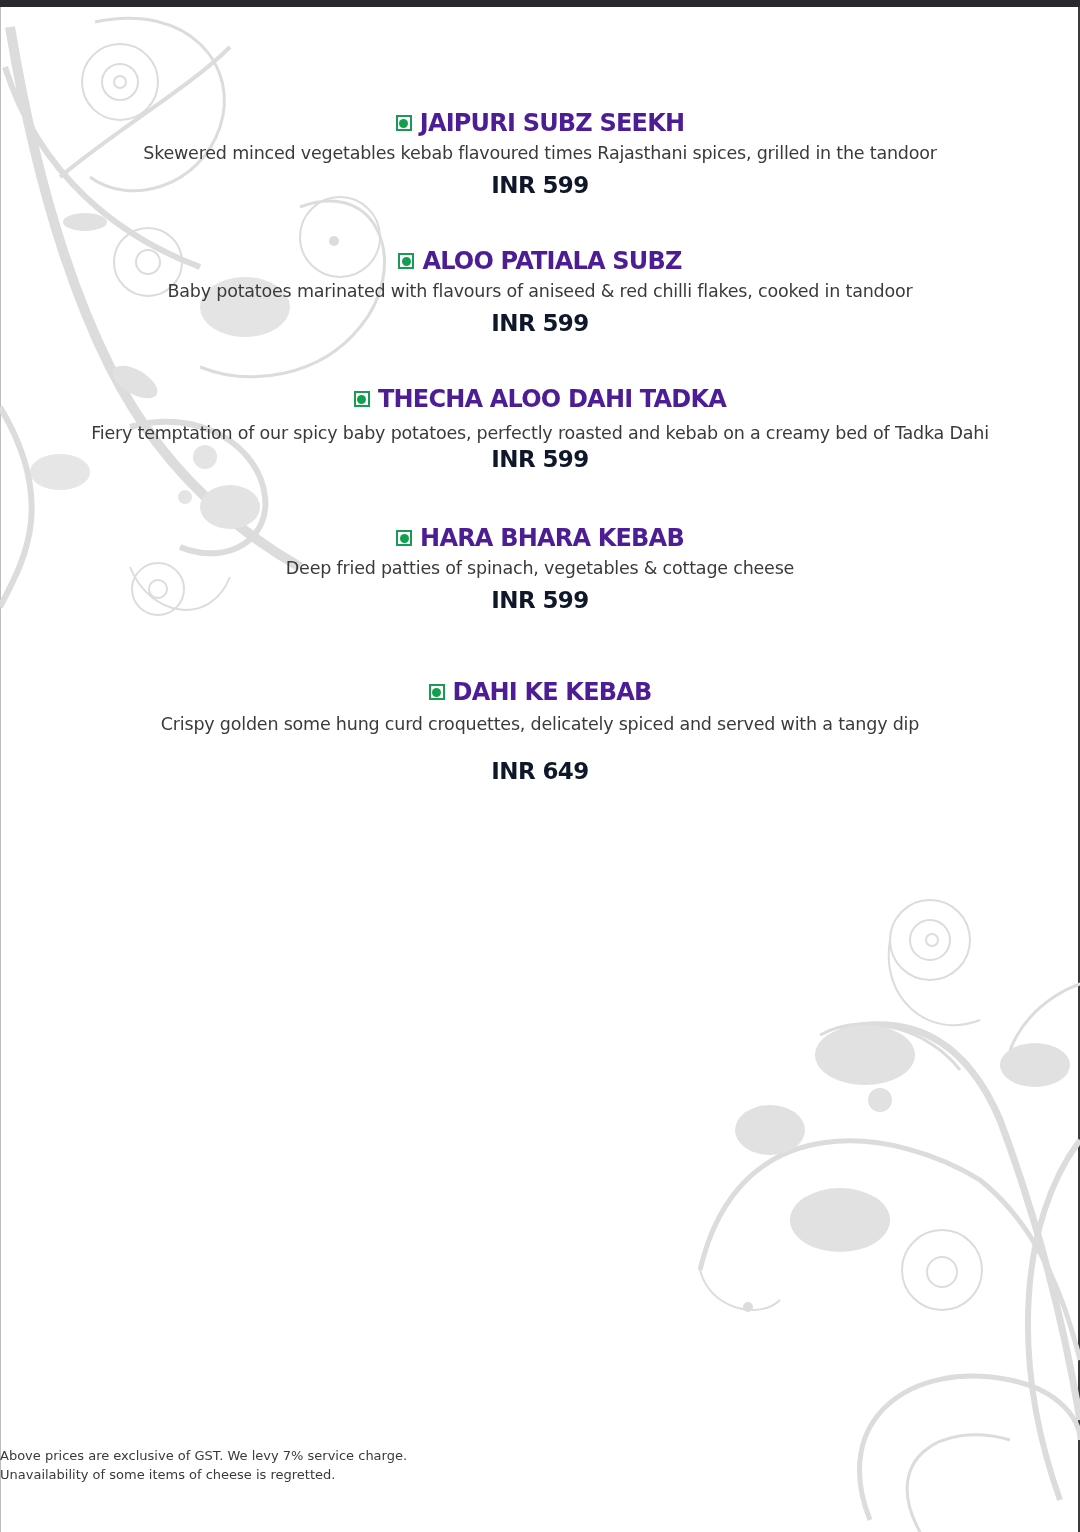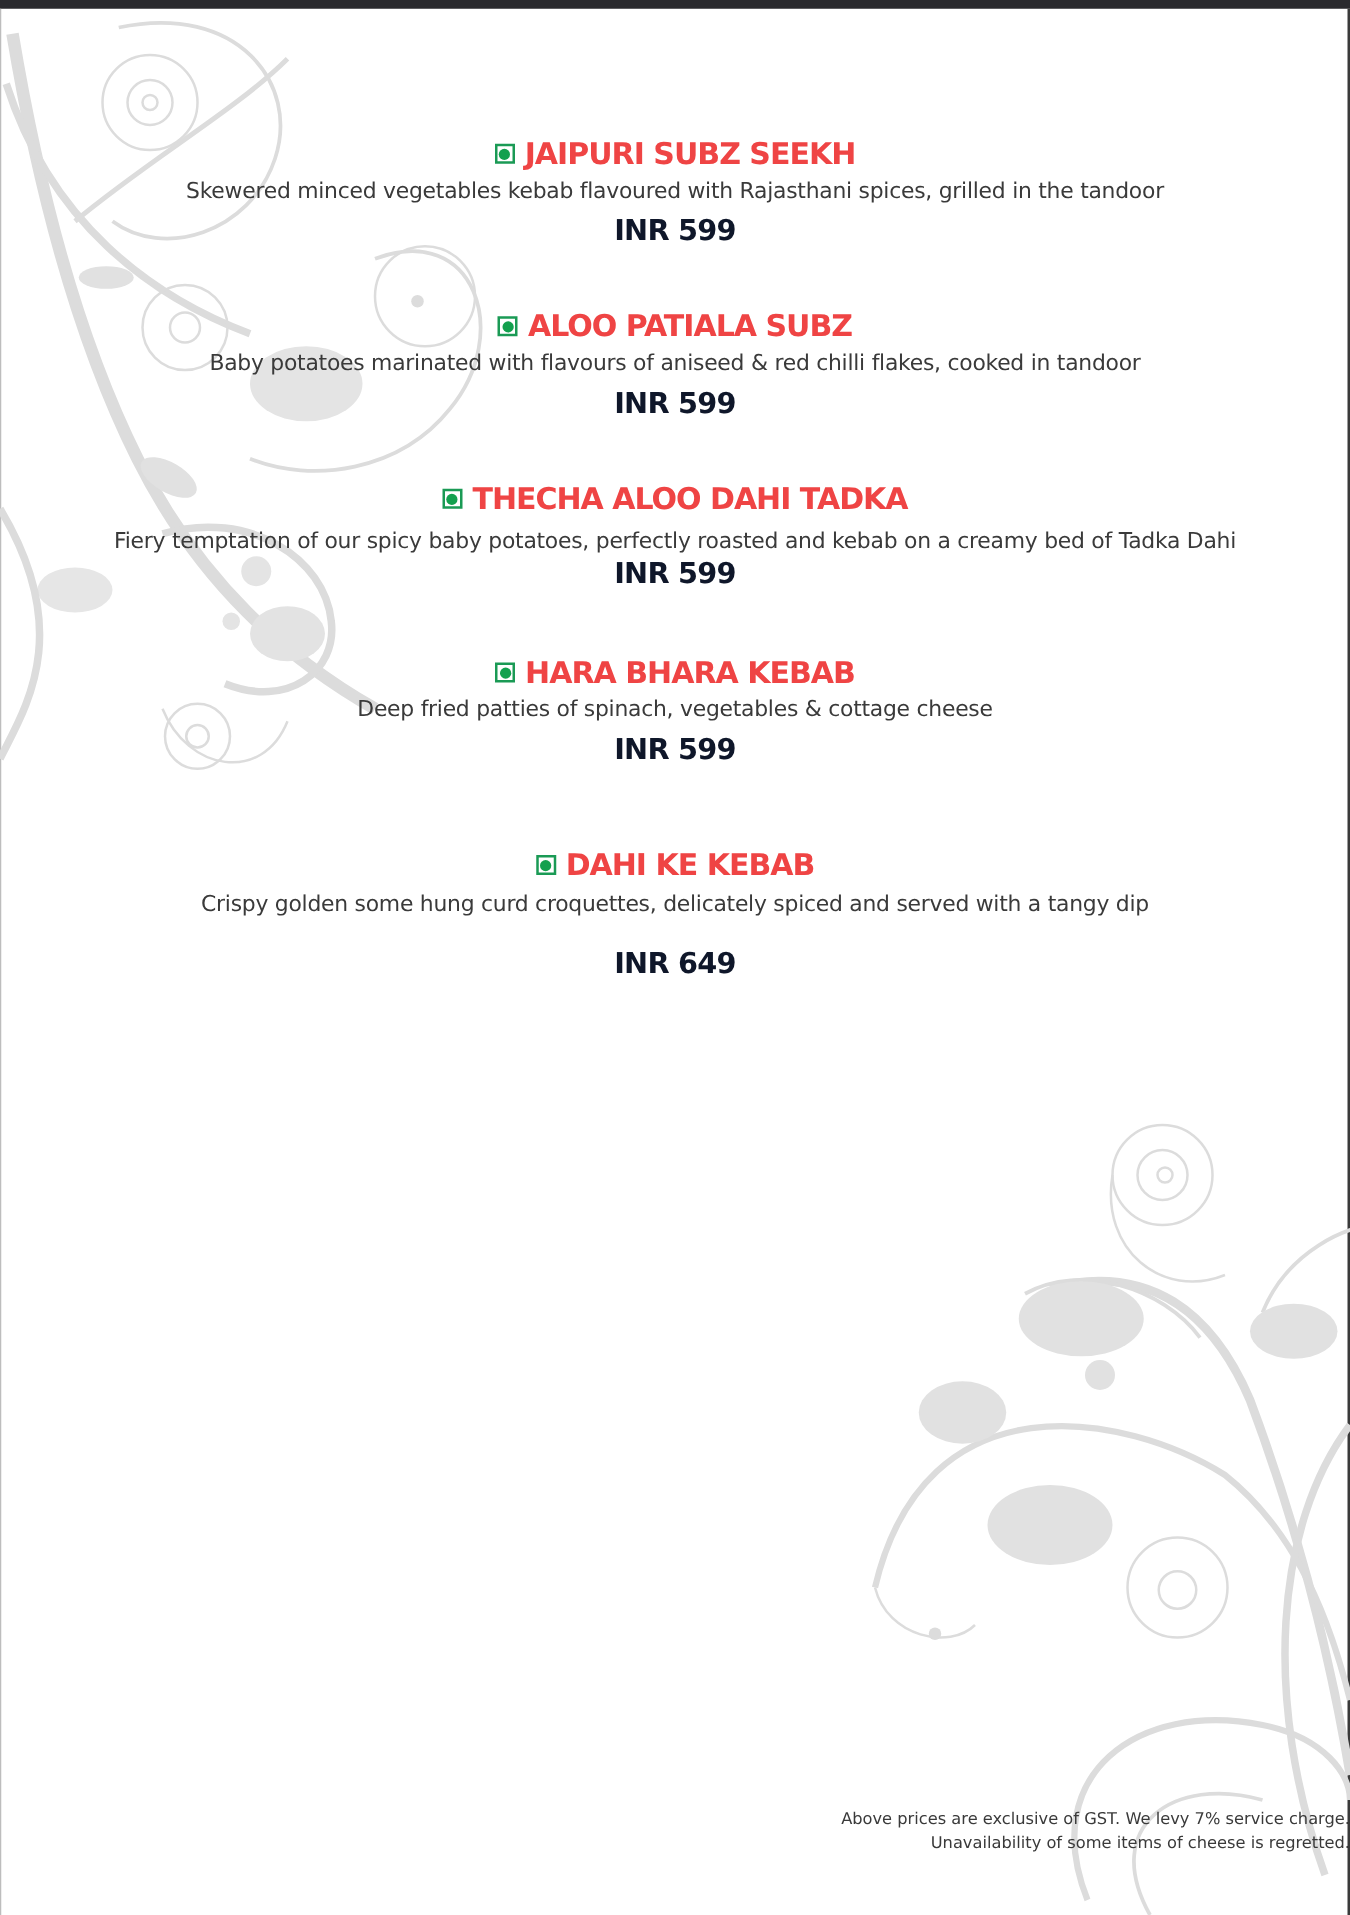--- a/index.html
+++ b/index.html
@@ -15,29 +15,29 @@
   svg.deco { position: absolute; pointer-events: none; }
   .item { position: absolute; left: 0; width: 1080px; text-align: center; }
   .title-row { display: flex; justify-content: center; align-items: center; height: 30px; }
   .veg {
     width: 16px; height: 16px; border: 2px solid #1a9a55; box-sizing: border-box;
     display: inline-flex; align-items: center; justify-content: center; margin-right: 8px; background: #fff;
   }
   .veg .dot { width: 9px; height: 9px; border-radius: 50%; background: #13a04e; }
   .name {
     font-family: "DejaVu Sans", sans-serif; font-weight: bold; font-size: 24px;
-    letter-spacing: -0.8px; color: #ef4444;
+    letter-spacing: -0.8px; color: #4c1d95;
   }
   .desc { font-family: "DejaVu Sans", sans-serif; font-size: 17.5px; color: #3a3a3a; margin-top: 2px; height: 26px; line-height: 26px; letter-spacing: -0.2px; }
   .price {
     font-family: "DejaVu Sans", sans-serif; font-weight: bold; font-size: 23px;
     color: #0f172a; letter-spacing: -0.6px; margin-top: 6px;
   }
   .footer {
-    position: absolute; left: 0; top: 1446px; width: 1080px; text-align: right;
+    position: absolute; left: 0; top: 1446px; width: 1080px; text-align: left;
     font-family: "DejaVu Sans", sans-serif; font-size: 13px; color: #3a3a3a; line-height: 19px;
   }
 </style>
 </head>
 <body>
 
 <div class="topbar"></div>
 <div class="edge-left"></div>
 <div class="edge-right"></div>
 
@@ -91,21 +91,21 @@
   <path d="M400 340 C340 420 330 560 380 700" stroke-width="6"></path>
 </svg>
 
 <div class="item" style="top:108px">
   <div class="title-row">
     <span class="veg">
         <span class="dot"></span>
       </span>
     <span class="name">JAIPURI SUBZ SEEKH</span>
   </div>
-  <div class="desc">Skewered minced vegetables kebab flavoured with Rajasthani spices, grilled in the tandoor</div>
+  <div class="desc">Skewered minced vegetables kebab flavoured times Rajasthani spices, grilled in the tandoor</div>
   <div class="price">INR 599</div>
 </div>
 
 <div class="item" style="top:246px">
   <div class="title-row">
     <span class="veg">
         <span class="dot"></span>
       </span>
     <span class="name">ALOO PATIALA SUBZ</span>
   </div>

